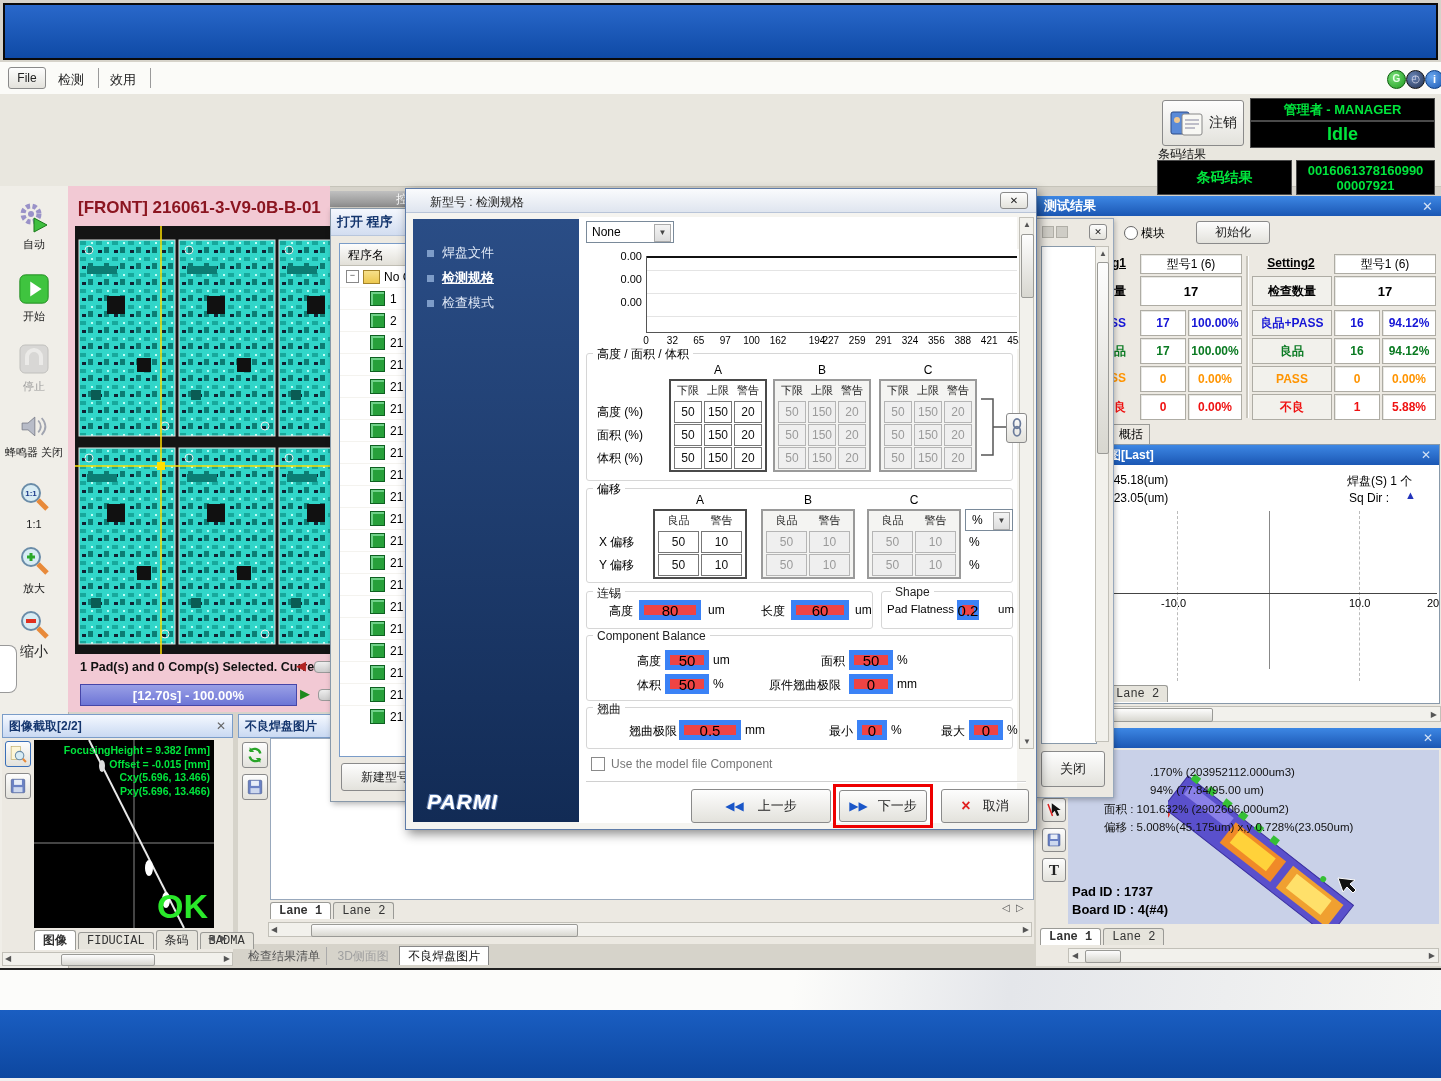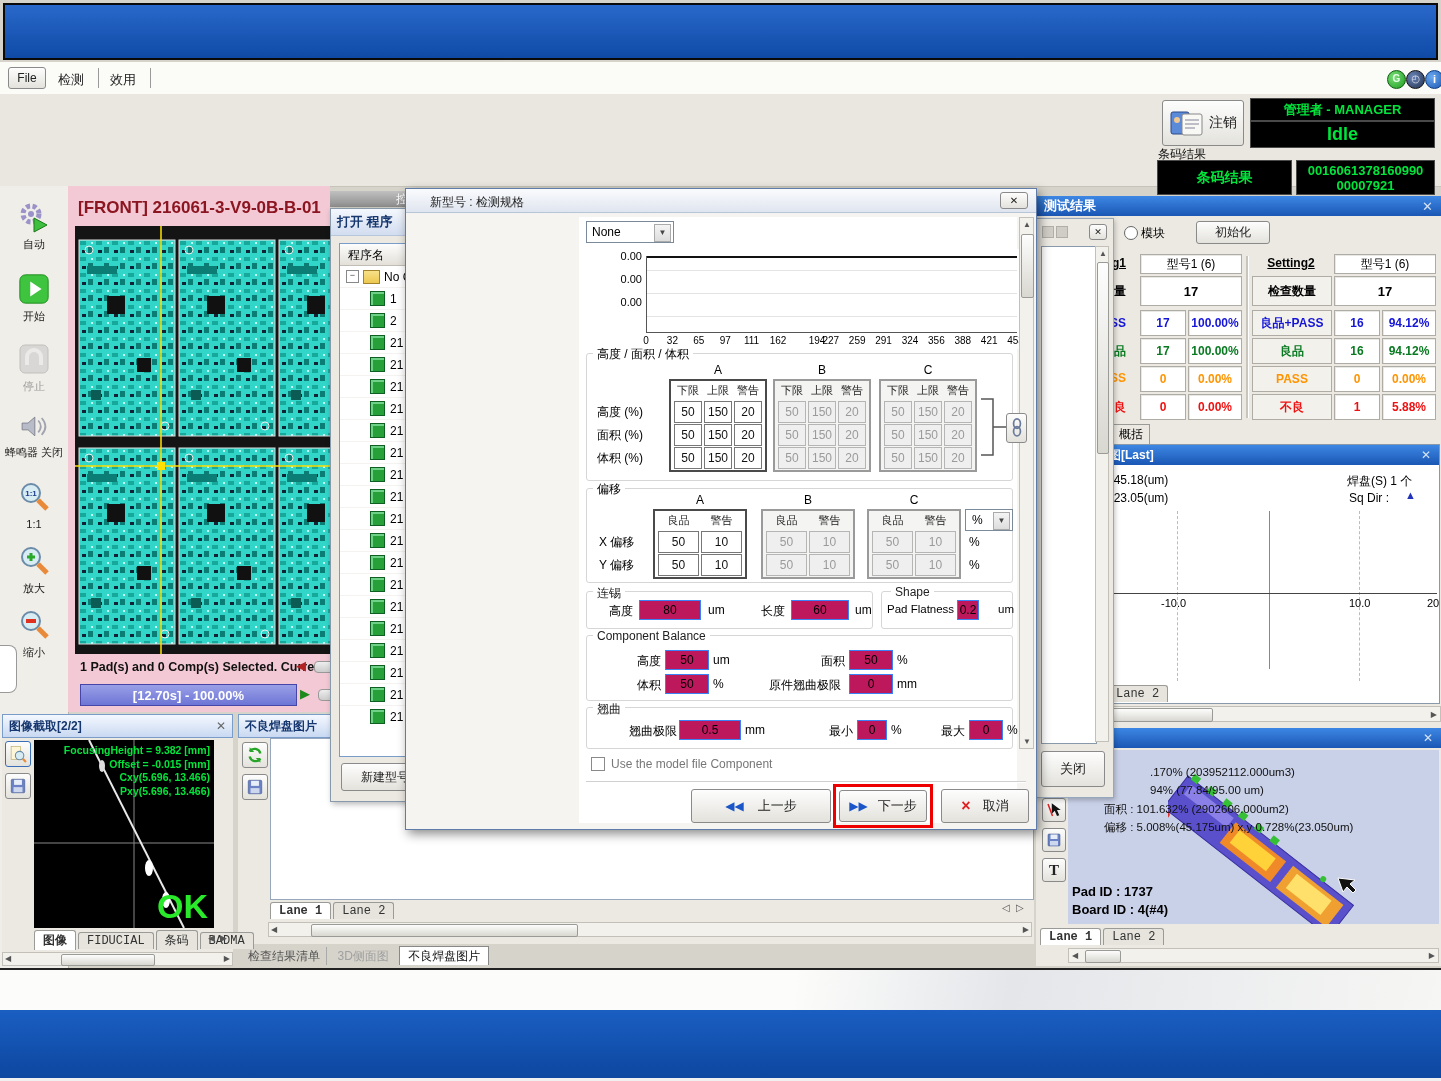--- a/index.html
+++ b/index.html
@@ -11,22 +11,22 @@
     font-size:13px;display:flex;align-items:center;padding:0 8px;}
   .light-title{background:linear-gradient(180deg,#f4f8ff,#c9d9f2);border:1px solid #7a9cc8;
     color:#15366e;font-weight:bold;font-size:12px;display:flex;align-items:center;padding:0 6px;}
   .btn3d{background:linear-gradient(180deg,#fdfdfd,#e3e2dc);border:1px solid #8a8a8a;border-radius:3px;
     display:flex;align-items:center;justify-content:center;font-size:12px;color:#222;box-sizing:border-box;}
   .cellA{border:1px solid #777;background:#fff;color:#111;display:flex;align-items:center;justify-content:center;font-size:12px;}
   .cellD{border:1px solid #b5b5b5;background:#efefef;color:#9a9a9a;display:flex;align-items:center;justify-content:center;font-size:12px;}
   .hdrcell{display:flex;align-items:center;justify-content:center;font-size:11px;color:#222;}
   .grpbox{border:1px solid #d6d6d6;border-radius:3px;box-sizing:border-box;}
   .grplabel{position:absolute;background:#fff;padding:0 4px;font-size:12px;color:#222;}
-  .input{border:1px solid #3b82f6;background:#be185d;display:flex;align-items:center;justify-content:center;
-    font-size:12px;box-sizing:border-box;}
+  .input{border:5px solid #3b82f6;background:#ef4444;display:flex;align-items:center;justify-content:center;
+    font-size:15px;box-sizing:border-box;}
   .tool{position:absolute;top:118px;height:64px;text-align:center;cursor:default;}
   .tool .ticon{height:32px;display:flex;align-items:center;justify-content:center;}
   .tool .ticon svg{width:30px;height:30px;}
   .tool .tlabel{font-size:10.5px;line-height:12px;color:#222;white-space:pre-line;}
   .tool.dis{opacity:.5;filter:grayscale(1);}
   .ghead{position:absolute;top:97px;height:16px;background:linear-gradient(180deg,#c0c0c0,#8d8d8d);
     color:#fff;font-size:12px;text-align:center;line-height:16px;border-radius:2px;}
   .greenbox{background:#000;color:#00e53c;font-weight:bold;display:flex;align-items:center;
     justify-content:center;border:1px solid #4a4a4a;}
   .scroll{background:#f2f1ec;border:1px solid #c2c0b8;box-sizing:border-box;}
@@ -248,21 +248,21 @@
         </svg></span><div style="font-size: 11px; color: rgb(34, 34, 34); line-height: 12px;">1:1</div></div>
     <div style="position: absolute; left: 0px; top: 358px; width: 68px; text-align: center;"><span style="display: inline-block; width: 34px; height: 34px;"><svg viewBox="0 0 34 34">
           <circle cx="14" cy="13" r="9" fill="#d8ecf4" stroke="#6a8ca8" stroke-width="2"></circle>
           <path d="M21 20 l9 9" stroke="#e88a3a" stroke-width="5"></path>
           <path d="M10 13 h8 M14 9 v8" stroke="#2aa82a" stroke-width="3"></path>
         </svg></span><div style="font-size: 11px; color: rgb(34, 34, 34); line-height: 12px;">放大</div></div>
     <div style="position: absolute; left: 0px; top: 422px; width: 68px; text-align: center;"><span style="display: inline-block; width: 34px; height: 34px;"><svg viewBox="0 0 34 34">
           <circle cx="14" cy="13" r="9" fill="#d8ecf4" stroke="#6a8ca8" stroke-width="2"></circle>
           <path d="M21 20 l9 9" stroke="#e88a3a" stroke-width="5"></path>
           <rect x="9" y="11" width="10" height="4" fill="#e03020"></rect>
-        </svg></span><div style="font-size: 11px; color: rgb(34, 34, 34); line-height: 12px; font-family: Liberation Serif, serif;">缩小</div></div>
+        </svg></span><div style="font-size: 14px; color: rgb(34, 34, 34); line-height: 12px; font-family: Liberation Serif, serif;">缩小</div></div>
   </div>
 <div class="abs" style="left:0;top:645px;width:16px;height:46px;background:#fff;border:1px solid #999;border-left:none;border-radius:0 8px 8px 0;z-index:6;"></div>
 
 <div class="abs" style="left:68px;top:186px;width:262px;height:526px;background:#f2c9d4;">
   <div class="abs nowrap" style="left:10px;top:12px;font-size:17px;font-weight:bold;color:#8b1520;">[FRONT] 216061-3-V9-0B-B-01</div>
   <div class="abs" id="pcb" style="left:7px;top:40px;width:255px;height:428px;background:#141414;"><svg width="255" height="428" viewBox="0 0 255 428">
         <defs>
           <pattern id="circ" width="16" height="16" patternUnits="userSpaceOnUse">
             <rect width="16" height="16" fill="#31d6c9"></rect>
             <rect x="1" y="1" width="6" height="4" fill="#17a89c"></rect>
@@ -473,20 +473,37 @@
   </div>
   <div class="abs btn3d" style="left:10px;top:554px;width:88px;height:28px;">新建型号</div>
 </div>
 
 <div class="abs" style="left:405px;top:188px;width:630px;height:640px;background:#f5f4f0;border:1px solid #5f7ca8;box-shadow:3px 4px 10px rgba(0,0,0,.45);z-index:50;">
   <div class="abs" style="left:0;top:0;width:100%;height:24px;background:linear-gradient(180deg,#fafbfd,#dfe5ef);border-bottom:1px solid #b8c4d8;box-sizing:border-box;">
     <span class="abs" style="left:24px;top:5px;font-size:12px;color:#222;">新型号 : 检测规格</span>
     <div class="abs btn3d" style="right:8px;top:3px;width:28px;height:17px;font-size:10px;">✕</div>
   </div>
 
+  <div class="abs" style="left:7px;top:30px;width:166px;height:603px;background:linear-gradient(180deg,#2a4d86,#122b55);">
+    <div id="dlg-nav" style="padding:18px 0 0 14px;">
+        <div class="navitem">
+          <span class="bullet"></span>
+          <span>焊盘文件</span>
+        </div>
+        <div class="navitem active">
+          <span class="bullet"></span>
+          <span>检测规格</span>
+        </div>
+        <div class="navitem">
+          <span class="bullet"></span>
+          <span>检查模式</span>
+        </div>
+      </div>
+    <div class="abs" style="left:14px;bottom:8px;font-size:21px;font-weight:900;font-style:italic;color:#fff;letter-spacing:1px;text-shadow:1px 1px 0 #5a7ab0,-1px -1px 0 #5a7ab0;">PARMI</div>
+  </div>
 
   <div class="abs" style="left:173px;top:28px;width:438px;height:606px;background:#fff;"></div>
 
   <div class="abs" style="left:180px;top:32px;width:88px;height:22px;background:#fff;border:1px solid #7a8a9a;box-sizing:border-box;">
     <span style="font-size:12px;padding-left:5px;line-height:20px;display:inline-block;">None</span>
     <span class="abs" style="right:2px;top:2px;width:15px;height:16px;background:linear-gradient(#f4f4f4,#ddd);border:1px solid #aaa;font-size:8px;text-align:center;line-height:16px;color:#444;">▼</span>
   </div>
 
   <div id="dlg-chart" class="abs" style="left:180px;top:60px;width:440px;height:100px;background:#fff;">
     <div class="abs" style="left:60px;top:7px;width:370px;height:76px;border-left:1px solid #555;border-bottom:1px solid #555;">
@@ -495,21 +512,21 @@
       <div class="abs" style="left:0;top:37px;width:100%;height:1px;background:#e4e4e4;"></div>
       <div class="abs" style="left:0;top:60px;width:100%;height:1px;background:#e4e4e4;"></div>
     </div>
   <div style="position: absolute; left: 14px; top: 1px; width: 42px; text-align: right; font-size: 11px;">0.00</div>
       <div style="position: absolute; left: 14px; top: 24px; width: 42px; text-align: right; font-size: 11px;">0.00</div>
       <div style="position: absolute; left: 14px; top: 47px; width: 42px; text-align: right; font-size: 11px;">0.00</div>
       <div style="position: absolute; left: 47px; top: 86px; width: 26px; text-align: center; font-size: 10px;">0</div>
       <div style="position: absolute; left: 73.4px; top: 86px; width: 26px; text-align: center; font-size: 10px;">32</div>
       <div style="position: absolute; left: 99.8px; top: 86px; width: 26px; text-align: center; font-size: 10px;">65</div>
       <div style="position: absolute; left: 126.2px; top: 86px; width: 26px; text-align: center; font-size: 10px;">97</div>
-      <div style="position: absolute; left: 152.6px; top: 86px; width: 26px; text-align: center; font-size: 10px;">111</div>
+      <div style="position: absolute; left: 152.6px; top: 86px; width: 26px; text-align: center; font-size: 10px;">100</div>
       <div style="position: absolute; left: 179px; top: 86px; width: 26px; text-align: center; font-size: 10px;">162</div>
       <div style="position: absolute; left: 218px; top: 86px; width: 26px; text-align: center; font-size: 10px;">194</div>
       <div style="position: absolute; left: 231.8px; top: 86px; width: 26px; text-align: center; font-size: 10px;">227</div>
       <div style="position: absolute; left: 258.2px; top: 86px; width: 26px; text-align: center; font-size: 10px;">259</div>
       <div style="position: absolute; left: 284.6px; top: 86px; width: 26px; text-align: center; font-size: 10px;">291</div>
       <div style="position: absolute; left: 311px; top: 86px; width: 26px; text-align: center; font-size: 10px;">324</div>
       <div style="position: absolute; left: 337.4px; top: 86px; width: 26px; text-align: center; font-size: 10px;">356</div>
       <div style="position: absolute; left: 363.8px; top: 86px; width: 26px; text-align: center; font-size: 10px;">388</div>
       <div style="position: absolute; left: 390.2px; top: 86px; width: 26px; text-align: center; font-size: 10px;">421</div>
       <div style="position: absolute; left: 416.6px; top: 86px; width: 26px; text-align: center; font-size: 10px;">453</div>

